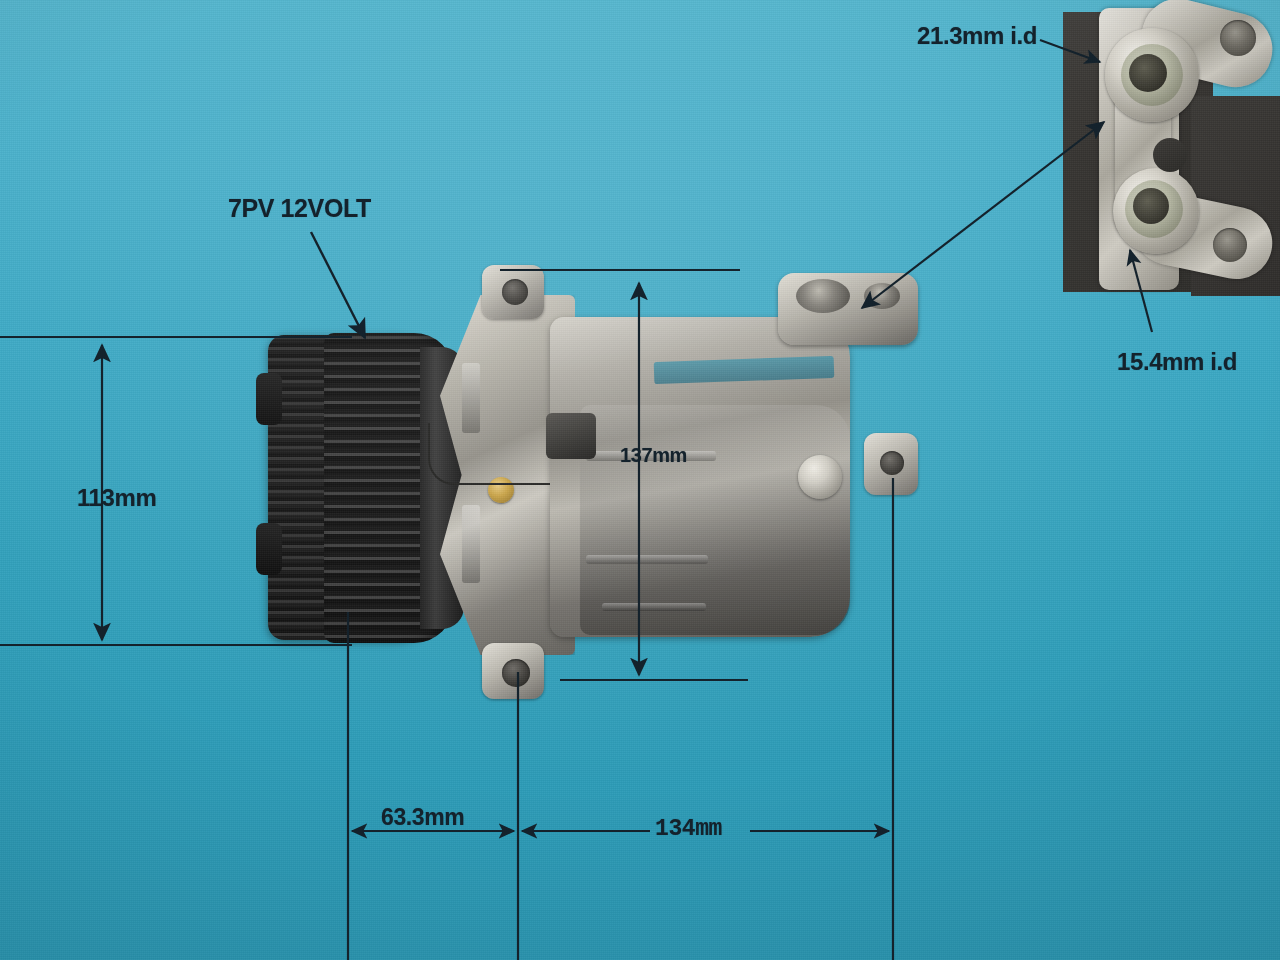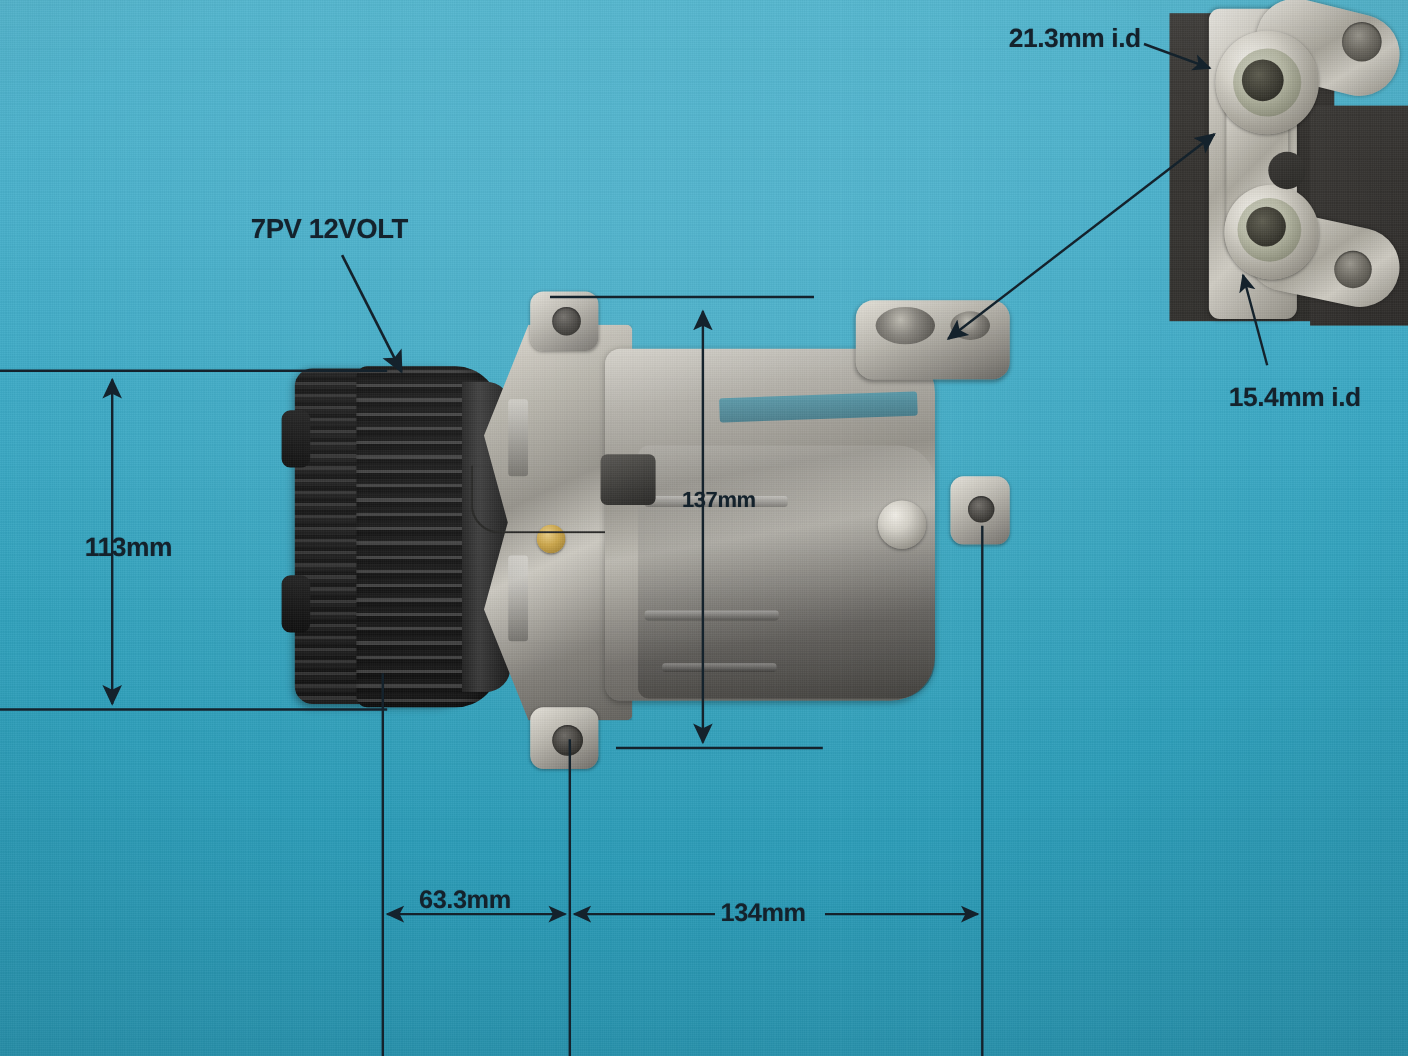--- a/index.html
+++ b/index.html
@@ -33,21 +33,21 @@
     color:#14222c;
     font-weight:bold;
     letter-spacing:-0.4px;
     white-space:nowrap;
     text-shadow:0 0 1px rgba(20,34,44,.35);
   }
   .lbl-7pv{left:228px;top:194px;font-size:25px;}
   .lbl-113{left:77px;top:484px;font-size:24px;}
   .lbl-137{left:620px;top:444px;font-size:20px;}
   .lbl-633{left:381px;top:804px;font-size:23px;}
-  .lbl-134{left:655px;top:816px;font-size:23px;}
+  .lbl-134{left:655px;top:816px;font-size:23px;font-family:Liberation Mono, monospace;}
   .lbl-213{left:901px;top:22px;font-size:24px;margin-left:16px;}
   .lbl-154{left:1117px;top:348px;font-size:24px;}
 
   
   #inset{
     position:absolute;left:1063px;top:0px;width:217px;height:300px;
     overflow:hidden;
   }
   #inset .darkbg{
     position:absolute;left:0;top:12px;width:150px;height:280px;

